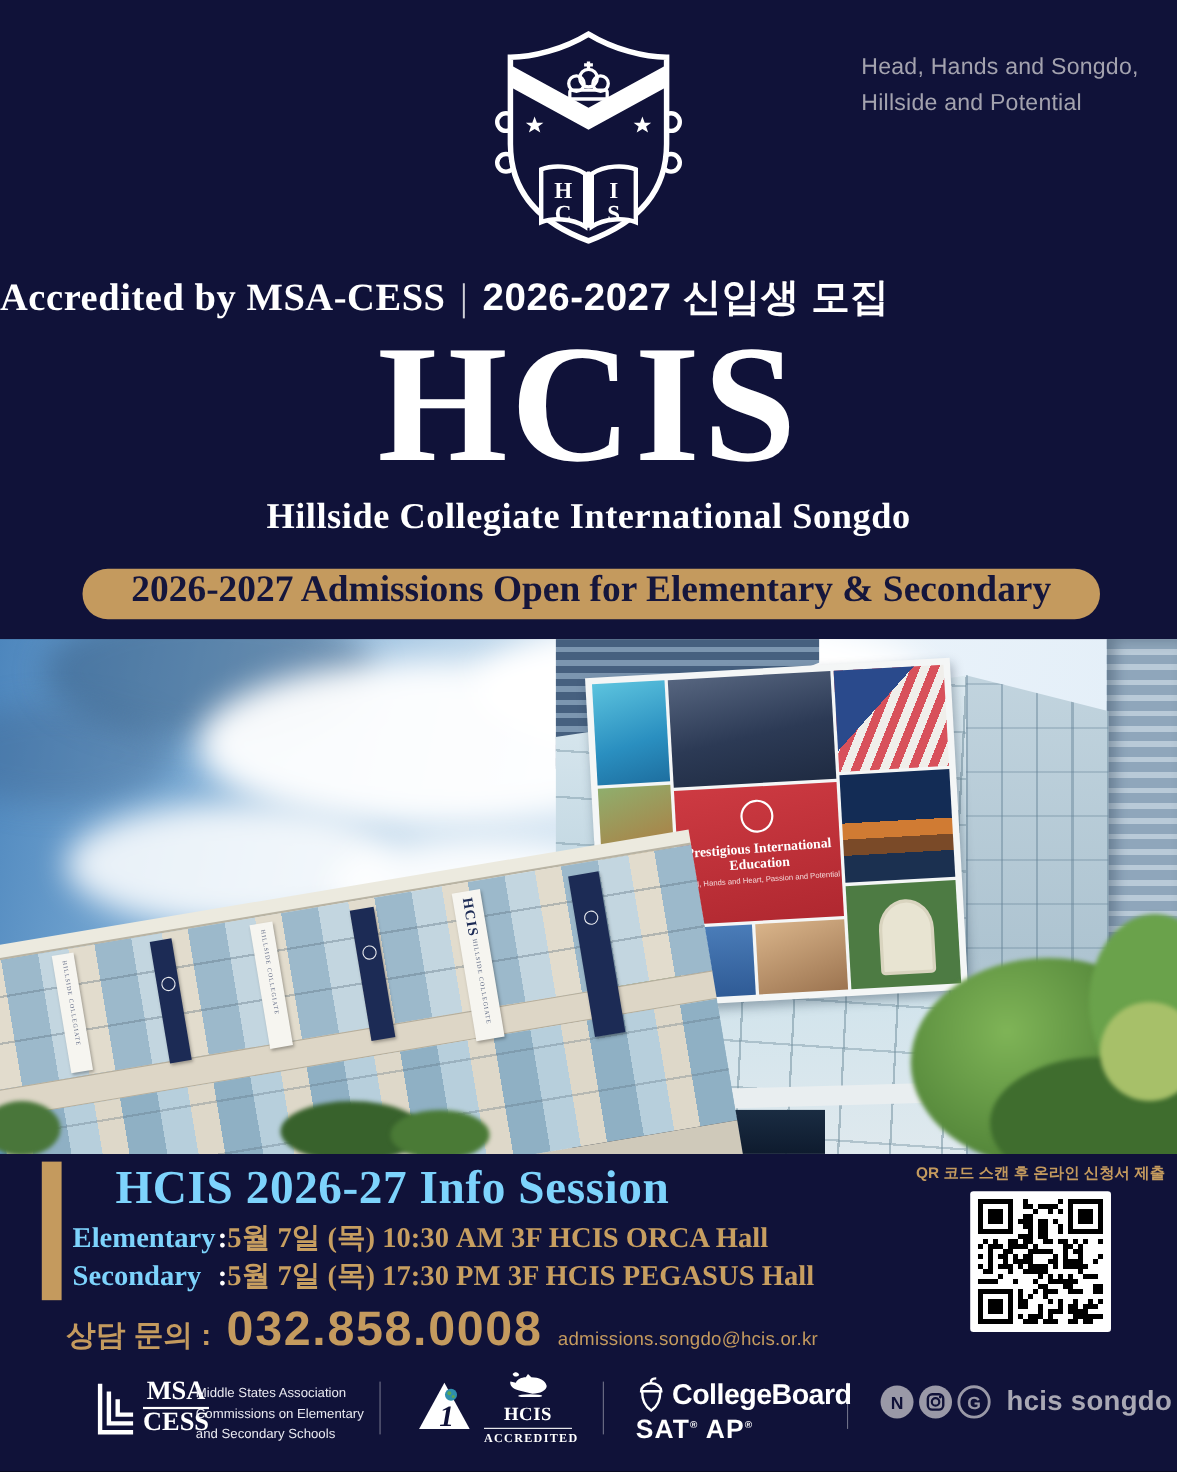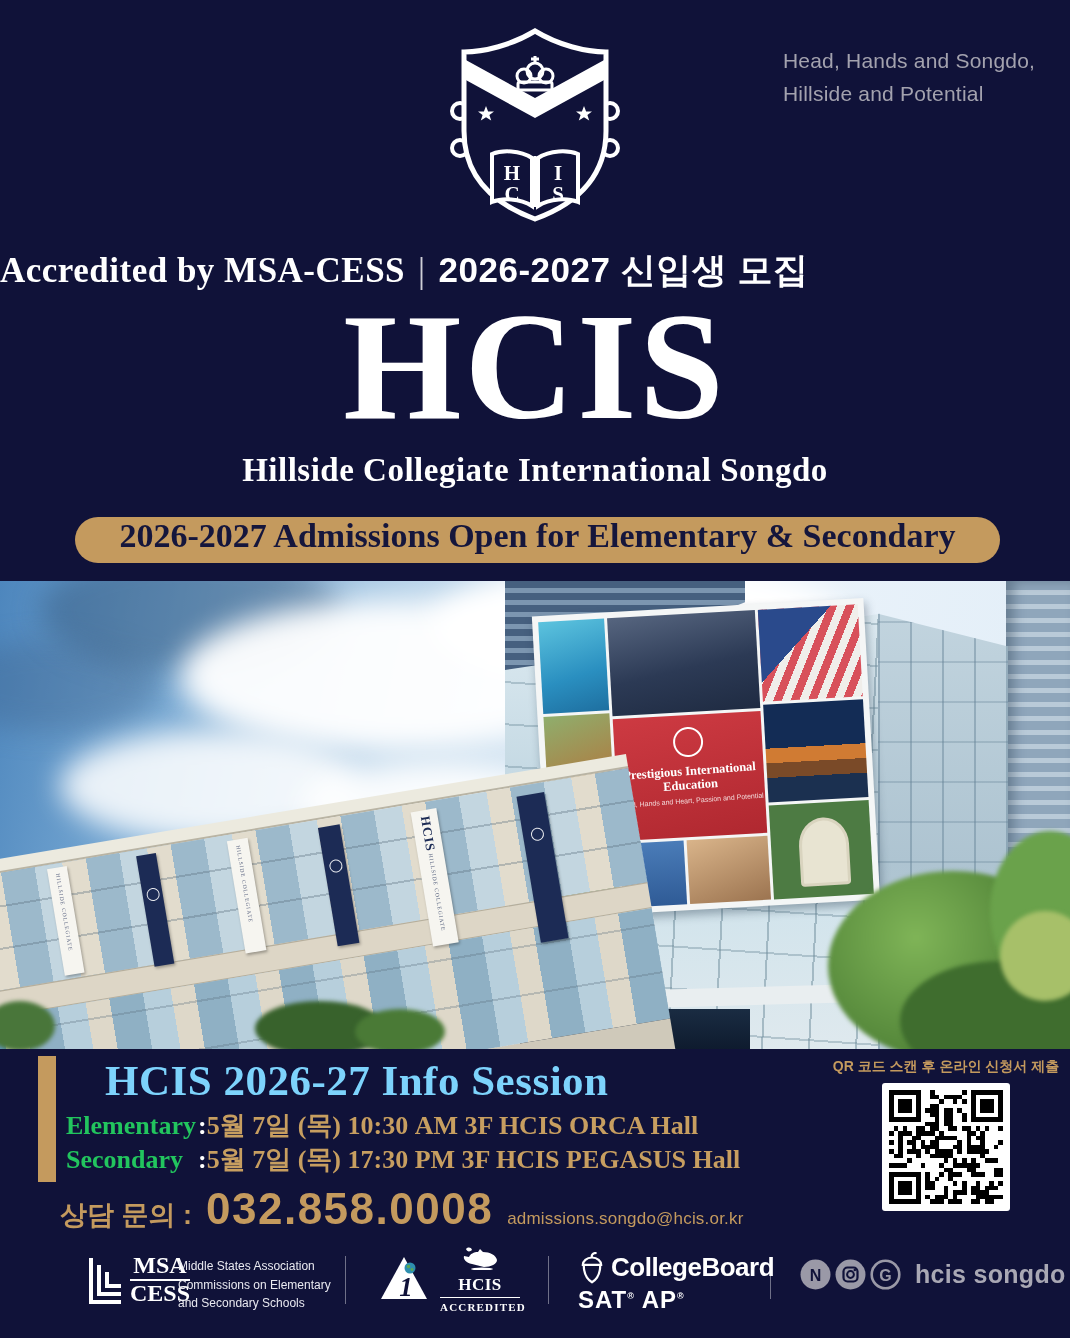--- a/index.html
+++ b/index.html
@@ -112,21 +112,21 @@
   .tl1{left:255px;top:420px;width:130px;height:55px;background:#38622c;z-index:6;}
   .tl2{left:355px;top:428px;width:90px;height:45px;background:#4a7a36;z-index:6;}
   .tl3{left:-15px;top:420px;width:70px;height:50px;background:#49763a;z-index:6;}
 
   
   .gold-bar{position:absolute;left:38px;top:1056px;width:18px;height:126px;background:var(--gold);}
   .info-title{position:absolute;left:66px;top:1056px;color:#7dd3fc;font-family:var(--serif);
     font-weight:600;font-size:43px;letter-spacing:.5px;margin-left:39px;}
   .rows{position:absolute;left:66px;top:1108px;}
   .row{display:flex;align-items:baseline;height:34px;font-family:var(--serif);font-weight:700;font-size:26px;}
-  .row .lbl{color:#22c55e;width:132px;}
+  .row .lbl{color:#7dd3fc;width:132px;}
   .row .cln{color:#fff;}
   .row .det{color:var(--gold-text);margin-left:0;}
   .contact{position:absolute;left:60px;top:1184px;display:flex;align-items:baseline;gap:14px;}
   .c-label{font-size:27px;font-weight:700;color:var(--gold);}
   .c-phone{font-size:44px;font-weight:700;color:var(--gold);letter-spacing:1.5px;}
   .c-email{font-size:17px;color:var(--gold);letter-spacing:.2px;}
   .qr-cap{position:absolute;left:832px;top:1058px;width:228px;text-align:center;
     font-size:14px;font-weight:600;color:var(--gold);}
   .qr{position:absolute;left:882px;top:1083px;width:128px;height:128px;background:#fff;
     border-radius:3px;box-sizing:border-box;padding:7px;}

